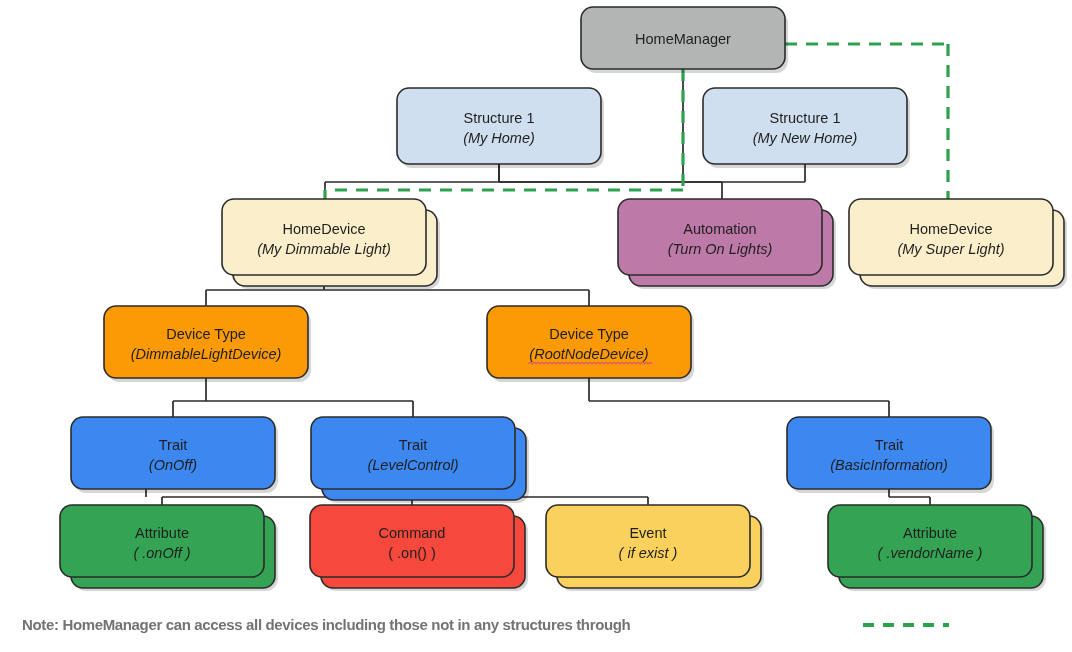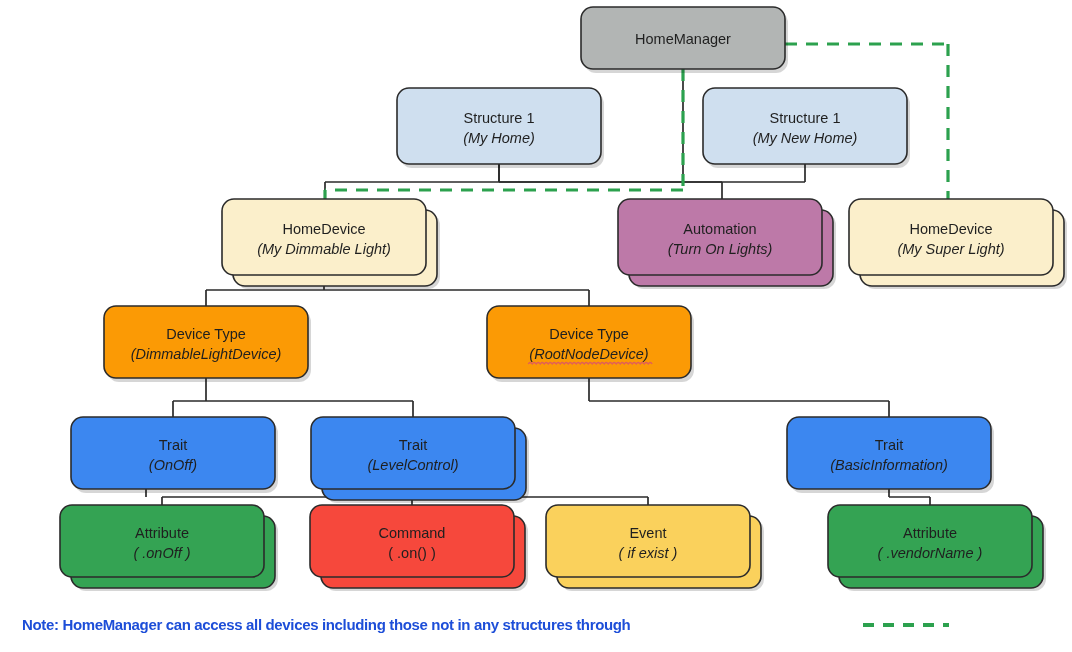--- a/index.html
+++ b/index.html
@@ -70,21 +70,21 @@
     stroke-width: 1.3;
     fill: none;
   }
   .note-text {
     position: absolute;
     left: 22px;
     top: 616px;
     font-family: "Liberation Sans", sans-serif;
     font-size: 15px;
     font-weight: bold;
-    color: #1d4ed8;
+    color: #737373;
     letter-spacing: -0.35px;
     white-space: nowrap;
   }
   .note-legend {
     position: absolute;
     left: 863px;
     top: 623px;
     width: 86px;
     height: 4px;
     background-image: linear-gradient(to right, #2ca14e 0 11px, transparent 11px 20px);

